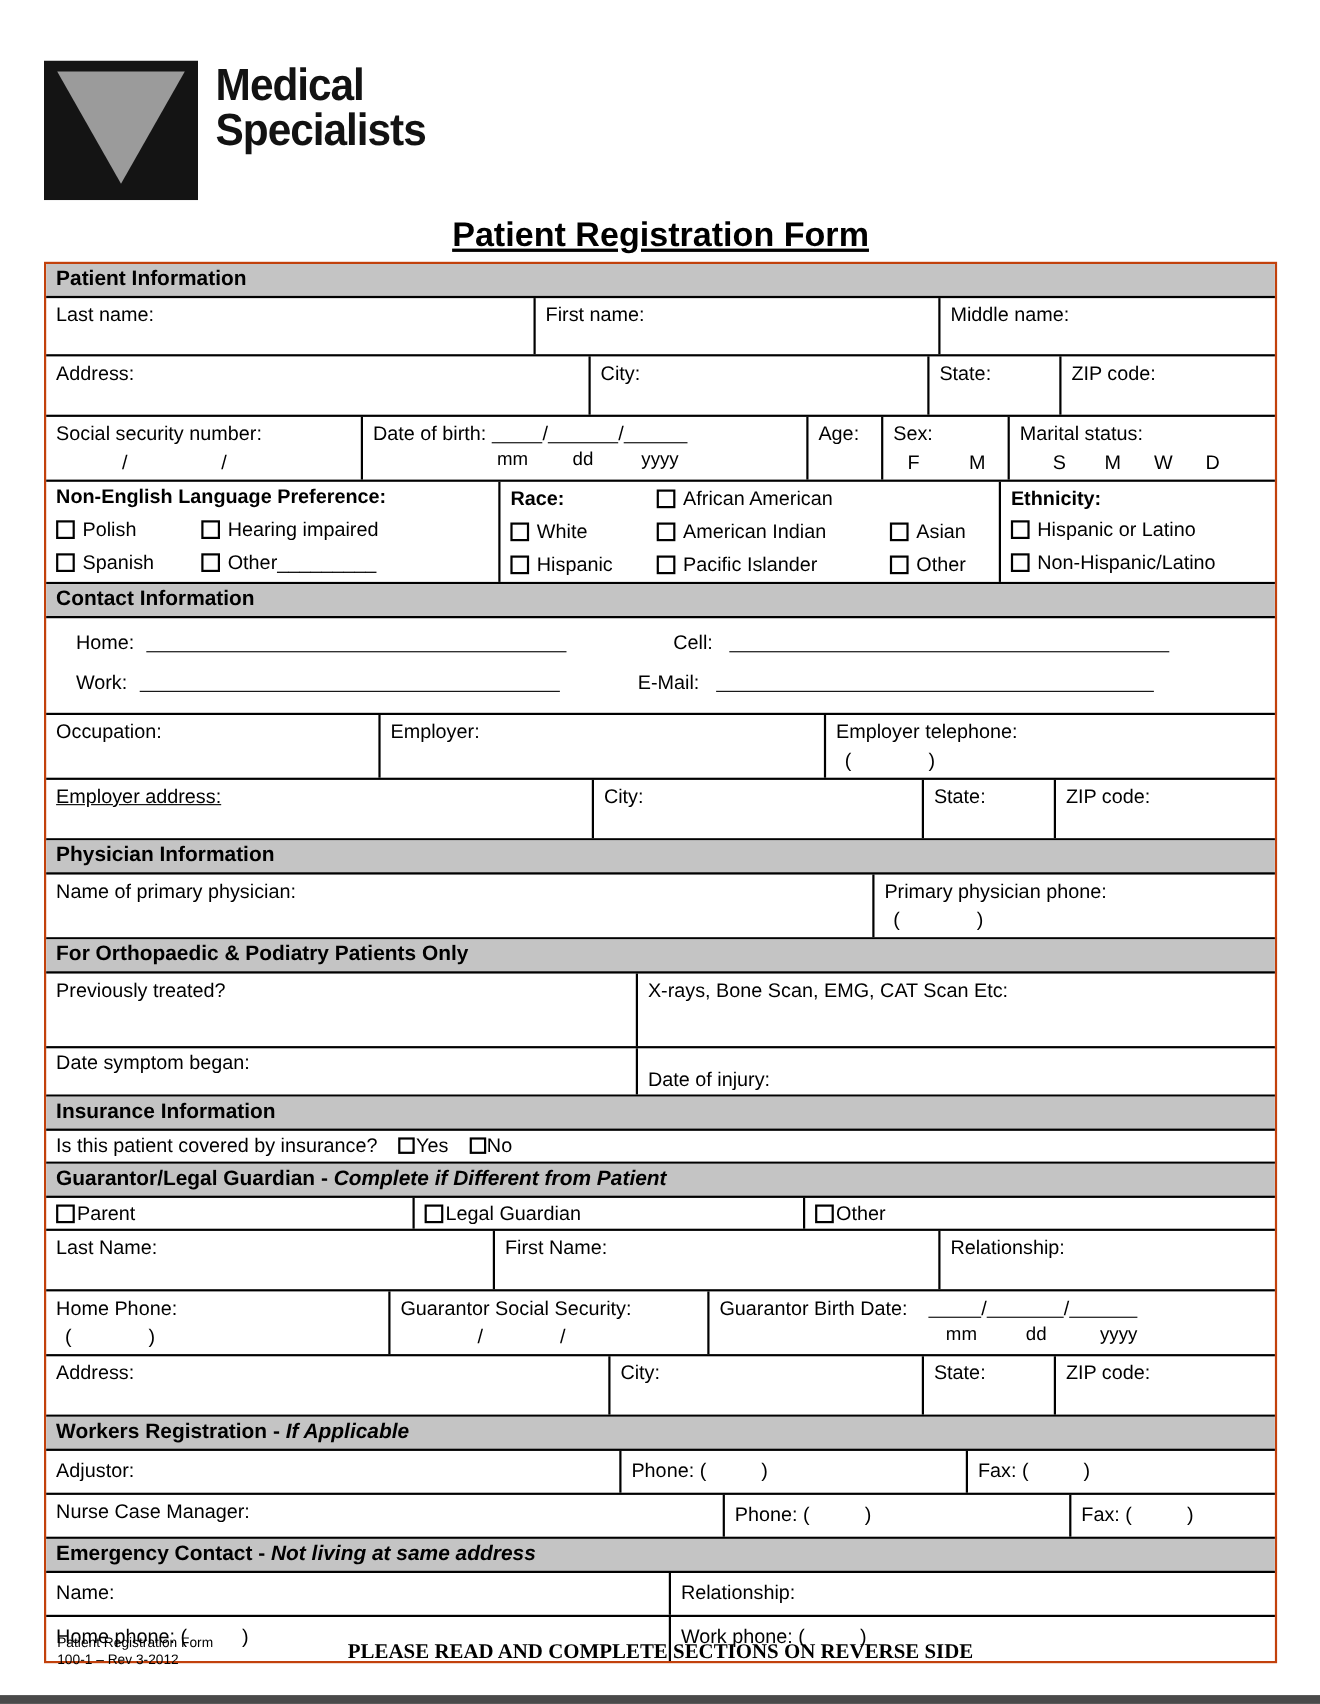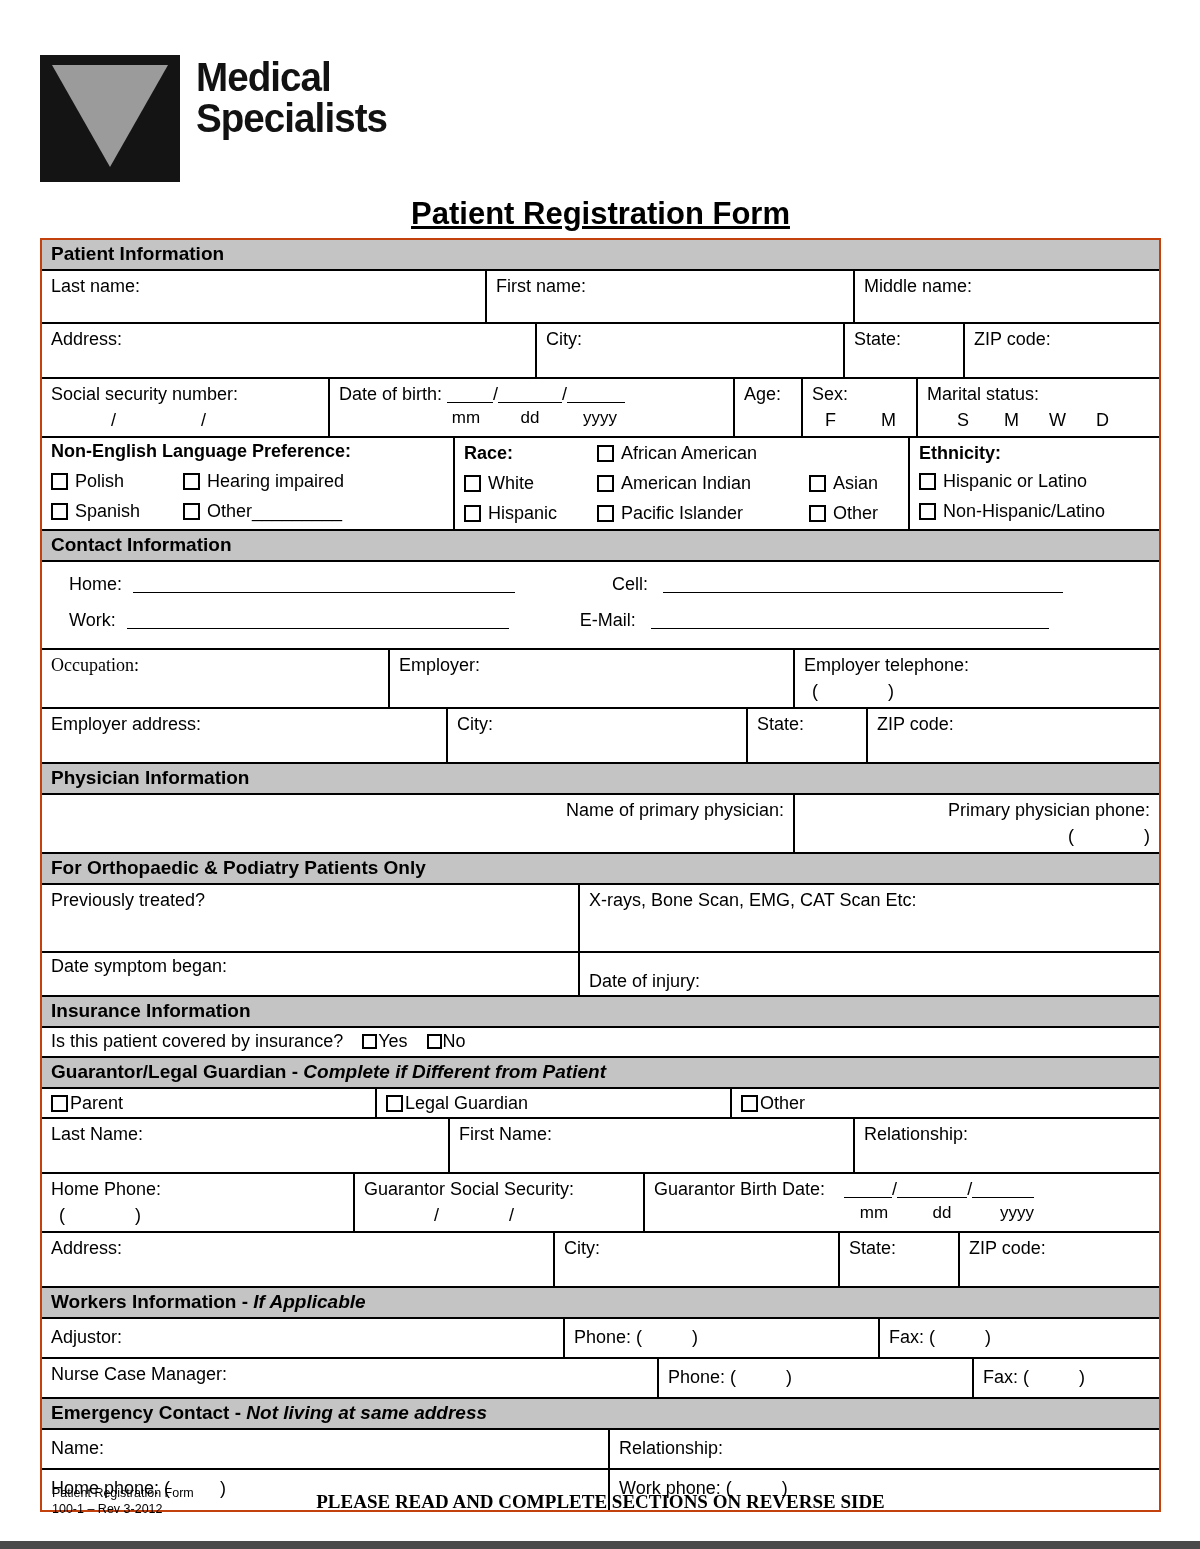--- a/index.html
+++ b/index.html
@@ -194,38 +194,38 @@
         <div class="phone-line" style="margin-top:15px;">
           <span class="plabel" style="margin-left:18px;">Work:</span>
           <span class="blank" style="width:382px; margin-left:6px;"></span>
           <span class="plabel" style="margin-left:66px;">E-Mail:</span>
           <span class="blank" style="width:398px; margin-left:10px;"></span>
         </div>
       </div>
     </div>
 
     <div class="row" style="min-height:56px;">
-      <div class="c" style="width:348px;font-family:Liberation Serif, serif;">Occupation:</div>
+      <div class="c" style="width:304px;">Occupation:</div>
       <div class="c" style="width:405px;">Employer:</div>
       <div class="c grow">
         <div>Employer telephone:</div>
         <div class="pre line2 indent1">(              )</div>
       </div>
     </div>
 
     <div class="row" style="min-height:55px;">
-      <div class="c" style="width:406px;">Employer address:</div>
+      <div class="c" style="width:498px;text-decoration:underline;">Employer address:</div>
       <div class="c" style="width:300px;">City:</div>
       <div class="c" style="width:120px;">State:</div>
       <div class="c grow">ZIP code:</div>
     </div>
 
     <div class="sec">Physician Information</div>
 
-    <div class="row" style="min-height:56px;text-align:right;">
+    <div class="row" style="min-height:56px;">
       <div class="c" style="width:753px;">Name of primary physician:</div>
       <div class="c grow">
         <div>Primary physician phone:</div>
         <div class="pre line2 indent1">(              )</div>
       </div>
     </div>
 
     <div class="sec">For Orthopaedic &amp; Podiatry Patients Only</div>
 
     <div class="row" style="min-height:68px;">
@@ -285,21 +285,21 @@
     </div>
 
     <div class="row" style="min-height:55px;">
       <div class="c" style="width:513px;">Address:</div>
       <div class="c" style="width:285px;">City:</div>
       <div class="c" style="width:120px;">State:</div>
       <div class="c grow">ZIP code:</div>
     </div>
 
     <div class="sec">
-      <span>Workers Information - </span><i>If Applicable</i>
+      <span>Workers Registration - </span><i>If Applicable</i>
     </div>
 
     <div class="row" style="min-height:40px;">
       <div class="c" style="width:523px; padding-top:8px;">Adjustor:</div>
       <div class="c pre" style="width:315px; padding-top:8px;">Phone: (          )</div>
       <div class="c grow pre" style="padding-top:8px;">Fax: (          )</div>
     </div>
 
     <div class="row" style="min-height:40px;">
       <div class="c" style="width:617px; padding-top:5px;">Nurse Case Manager:</div>

